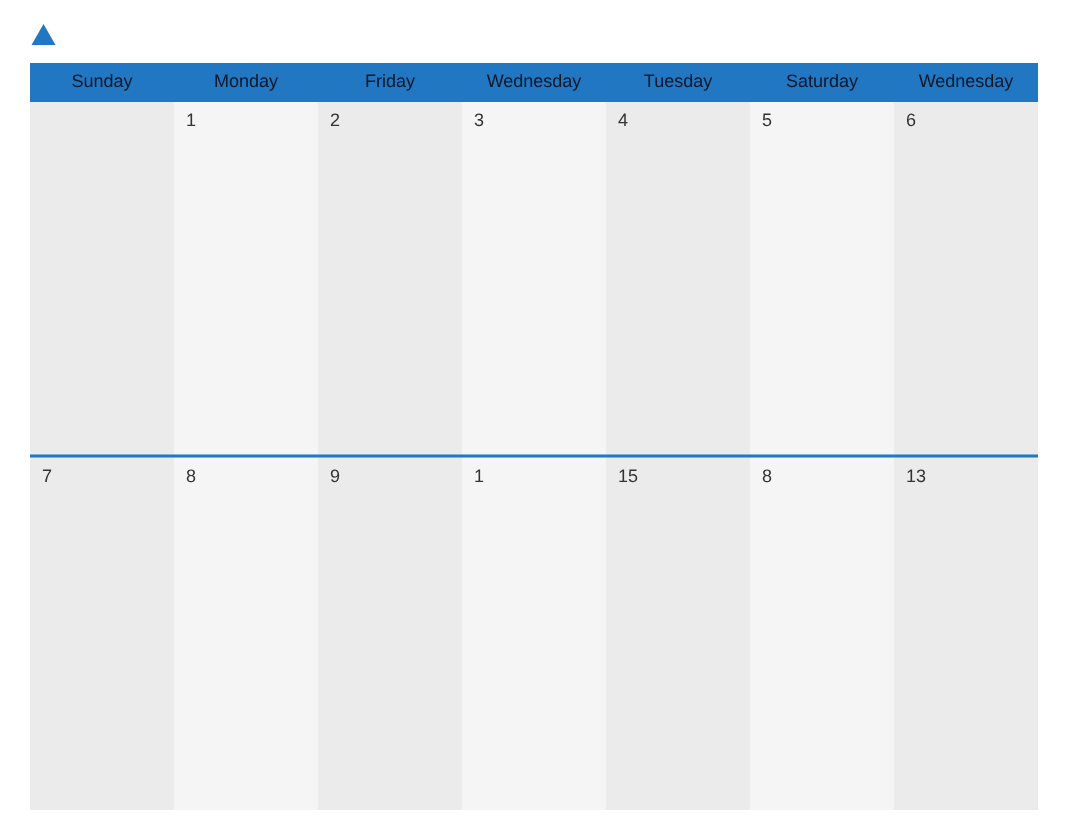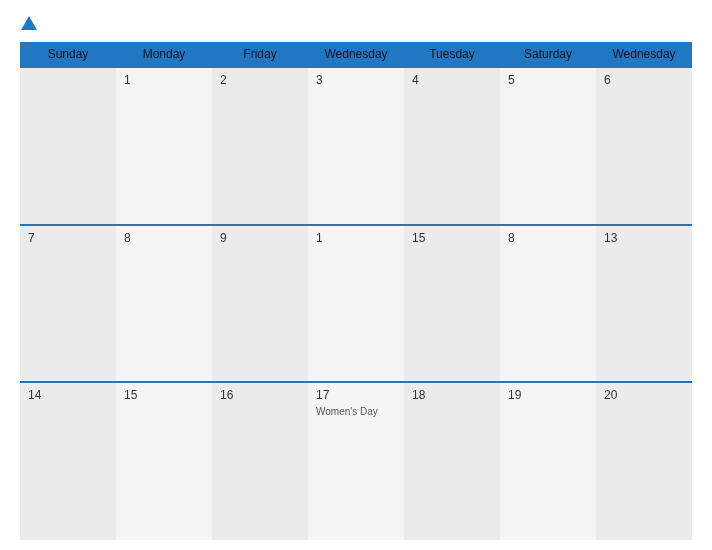--- a/index.html
+++ b/index.html
@@ -199,39 +199,15 @@
           <td>
             <span class="day-number">15</span>
           </td>
           <td>
             <span class="day-number">8</span>
           </td>
           <td>
             <span class="day-number">13</span>
           </td>
         </tr>
-        <tr>
-          <td>
-            <span class="day-number">14</span>
-          </td>
-          <td>
-            <span class="day-number">15</span>
-          </td>
-          <td>
-            <span class="day-number">16</span>
-          </td>
-          <td>
-            <span class="day-number">17</span>
-            <span class="holiday-label">Women's Day</span>
-          </td>
-          <td>
-            <span class="day-number">18</span>
-          </td>
-          <td>
-            <span class="day-number">19</span>
-          </td>
-          <td>
-            <span class="day-number">20</span>
-          </td>
-        </tr>
       </tbody>
   </table>
 </div>
 
 </body></html>

